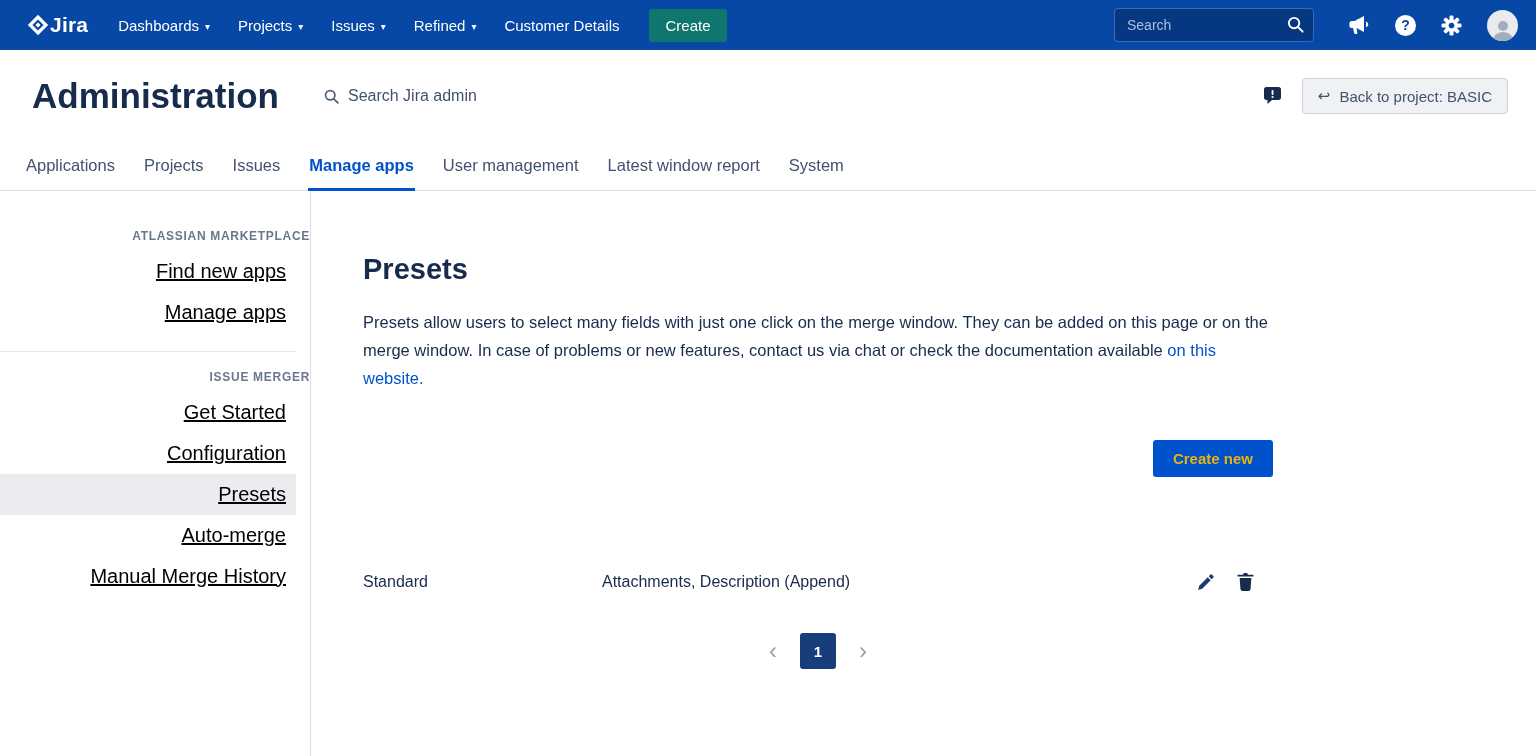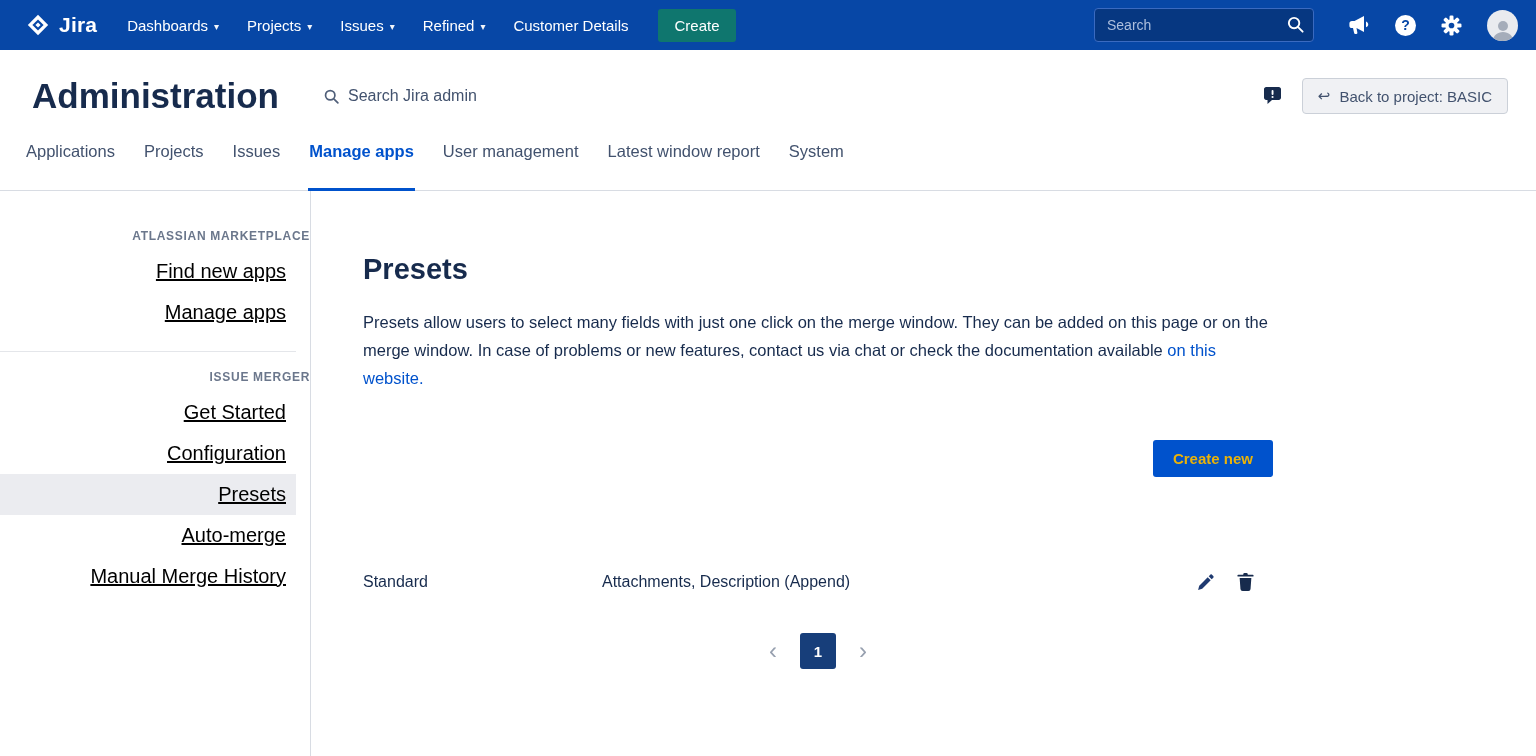--- a/index.html
+++ b/index.html
@@ -13,34 +13,34 @@
 
   
   .topnav {
     height: 50px;
     background: #0747A6;
     display: flex;
     align-items: center;
     padding: 0 18px 0 26px;
     color: #fff;
   }
-  .brand { display: flex; align-items: center; gap: 9px; margin-right: 30px; cursor: pointer; }
+  .brand { display: flex; align-items: center; margin-right: 30px; cursor: pointer; }
   .brand-text { font-size: 21px; font-weight: 600; letter-spacing: .2px; }
   .nav-item {
     display: inline-flex; align-items: center; gap: 6px;
     font-size: 15px; margin-right: 28px; cursor: pointer; white-space: nowrap;
   }
   .chev { font-size: 10px; opacity: .95; position: relative; top: 1px; }
   .create-btn {
     background: #0f766e; color: #fff; border: none;
     font-family: inherit; font-size: 15px; font-weight: 500;
     padding: 8px 16px; border-radius: 3px; cursor: pointer; margin-left: 2px;
   }
   .topnav-spacer { flex: 1; }
-  .nav-search { position: relative; width: 220px; margin-right: 34px; }
+  .nav-search { position: relative; width: 200px; margin-right: 34px; }
   .nav-search input {
     width: 100%; height: 34px;
     background: #063781; border: 1px solid #3A6AC0; border-radius: 4px;
     color: #fff; font-family: inherit; font-size: 14px;
     padding: 0 34px 0 12px; outline: none;
   }
   .nav-search input::placeholder { color: #AEBFDD; }
   .nav-search .mag { position: absolute; right: 9px; top: 7px; }
   .nav-icons { display: flex; align-items: center; gap: 25px; }
   .nav-icon { cursor: pointer; display: flex; align-items: center; }
@@ -67,21 +67,21 @@
   .feedback-icon { cursor: pointer; display: flex; }
   .back-btn {
     display: flex; align-items: center; gap: 9px;
     background: #F0F1F4; border: 1px solid #CBD0D8; border-radius: 4px;
     padding: 8px 15px; font-family: inherit; font-size: 15px; color: #42526E; cursor: pointer;
   }
   .back-arrow { font-size: 15px; color: #42526E; }
 
   
   .tabs {
-    display: flex; gap: 27px; 
+    display: flex; gap: 27px; align-items: flex-end;
     padding: 0 0 0 25px; border-bottom: 1px solid #D8DCE3; height: 49px;
   }
   .tab {
     font-size: 16.5px; color: #42526E; padding: 0 1px 13px; cursor: pointer;
     white-space: nowrap; border-bottom: 3px solid transparent; margin-bottom: -1px;
   }
   .tab.active { color: #0052CC; font-weight: 700; border-bottom-color: #0052CC; }
 
   
   .content { display: flex; height: 565px; }

